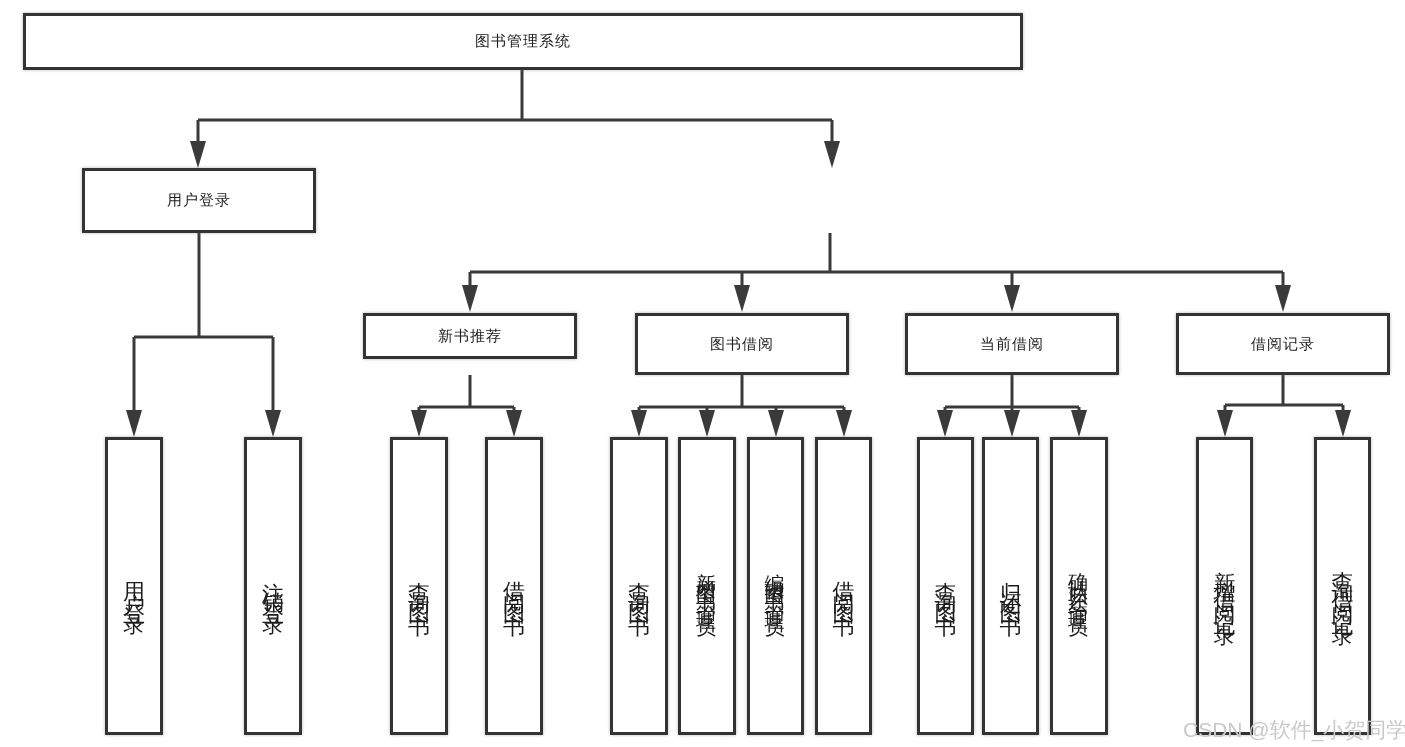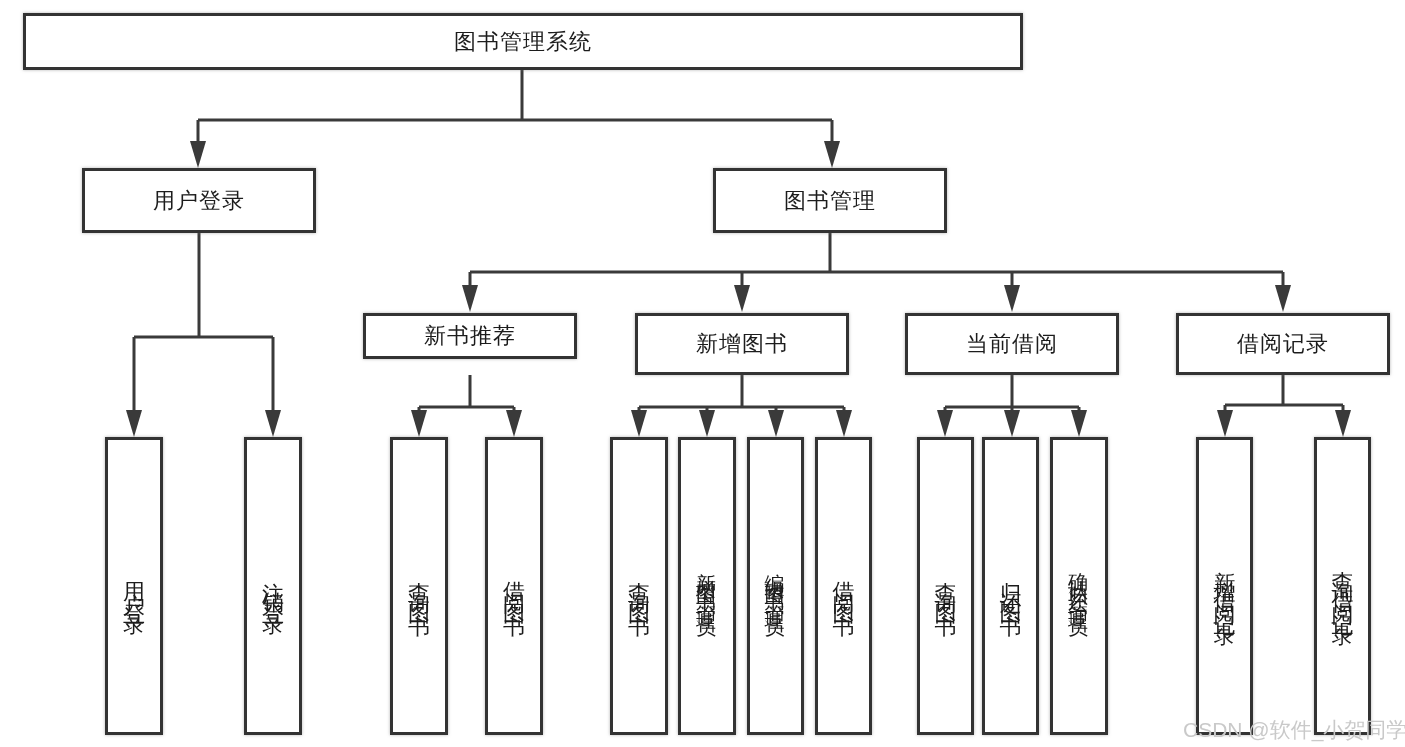--- a/index.html
+++ b/index.html
@@ -23,21 +23,21 @@
     border: 3px solid #333333;
     background: #ffffff;
     display: flex;
     align-items: center;
     justify-content: center;
     color: #1c1c1c;
     z-index: 2;
     box-shadow: 0 0 3px rgba(120,120,120,0.55);
   }
   .node .hlabel {
-    font-size: 22px;
+    font-size: 15px;
     letter-spacing: 1px;
     white-space: nowrap;
   }
   .node .vtext {
     writing-mode: vertical-rl;
     text-orientation: mixed;
     font-size: 22px;
     letter-spacing: 0.5em;
     white-space: nowrap;
   }
@@ -100,29 +100,26 @@
     </g>
   </svg>
 
   <div class="node" style="left:23px; top:13px; width:1000px; height:57px">
     <span class="hlabel">图书管理系统</span>
   </div>
 
   <div class="node" style="left:82px; top:168px; width:234px; height:65px">
     <span class="hlabel">用户登录</span>
   </div>
-  <div class="node" style="left:713px; top:168px; width:234px; height:65px">
-    <span class="hlabel">图书管理</span>
-  </div>
 
   <div class="node" style="left:363px; top:313px; width:214px; height:46px">
     <span class="hlabel">新书推荐</span>
   </div>
   <div class="node" style="left:635px; top:313px; width:214px; height:62px">
-    <span class="hlabel">新增图书</span>
+    <span class="hlabel">图书借阅</span>
   </div>
   <div class="node" style="left:1176px; top:313px; width:214px; height:62px">
     <span class="hlabel">借阅记录</span>
   </div>
   <div class="node" style="left:905px; top:313px; width:214px; height:62px">
     <span class="hlabel">当前借阅</span>
   </div>
 
   <div class="node leaf" style="left:105px; top:437px; width:58px; height:298px">
     <span class="vtext">用户登录</span>

